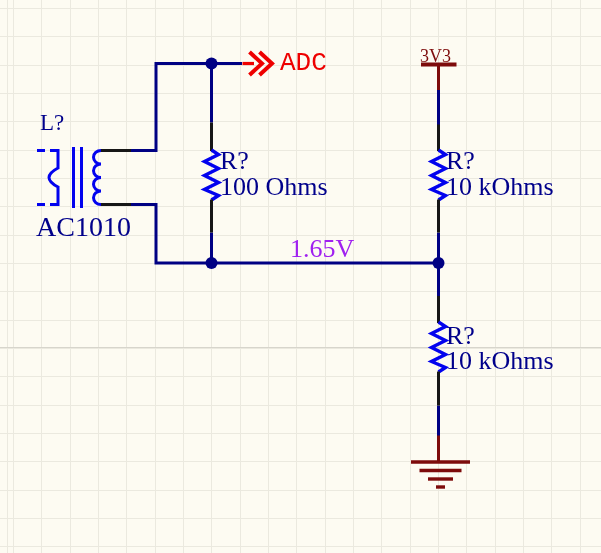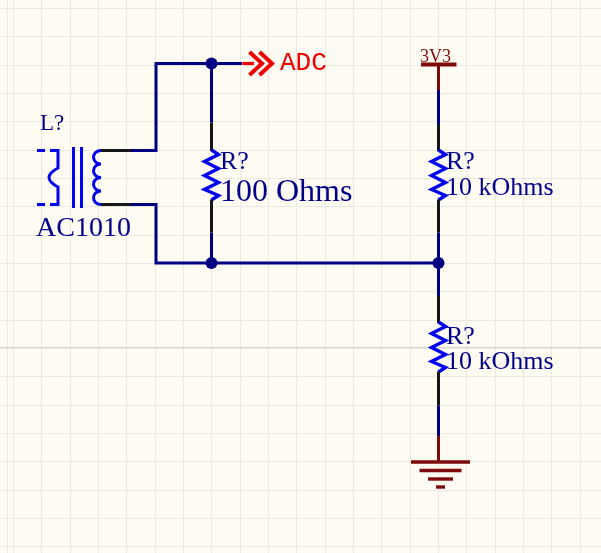--- a/index.html
+++ b/index.html
@@ -101,27 +101,28 @@
       <path class="gndbar" d="M419.5,470.5 H461.5"></path>
       <path class="gndbar" d="M428,479 H453"></path>
       <path class="gndbar" d="M436,487 H445"></path>
     </g>
   </svg>
 
   <div class="lbl navy" style="left:40px;top:111px;font-size:23px;">L?</div>
   <div class="lbl navy" style="left:36px;top:213px;font-size:28px;">AC1010</div>
 
   <div class="lbl navy" style="left:220px;top:148px;font-size:26px;">R?</div>
-  <div class="lbl navy" style="left:220px;top:174px;font-size:32px;">100 Ohms</div>
+  <div class="lbl navy" style="left:220px;top:174px;font-size:26px;">100 Ohms</div>
 
   <div class="lbl navy" style="left:446px;top:148px;font-size:26px;">R?</div>
   <div class="lbl navy" style="left:446px;top:174px;font-size:26px;">10 kOhms</div>
 
   <div class="lbl navy" style="left:446px;top:323px;font-size:26px;">R?</div>
   <div class="lbl navy" style="left:446px;top:348px;font-size:26px;">10 kOhms</div>
 
   <div class="lbl red" style="left:280px;top:50px;font-size:26px;font-family:Liberation Mono, monospace;">ADC</div>
 
   <div class="lbl maroon" style="left:420px;top:37px;font-size:18px;margin-top:10px;">3V3</div>
 
+  <div class="lbl purple" style="left:290px;top:236px;font-size:26px;">1.65V</div>
 
 
 </div>
 
 </body></html>

